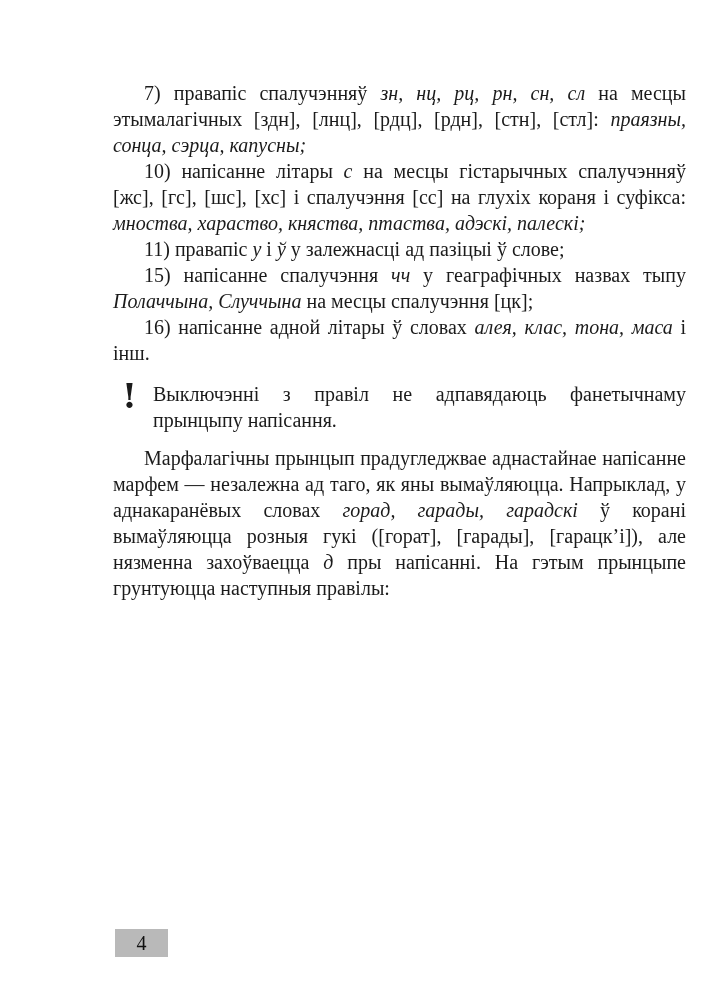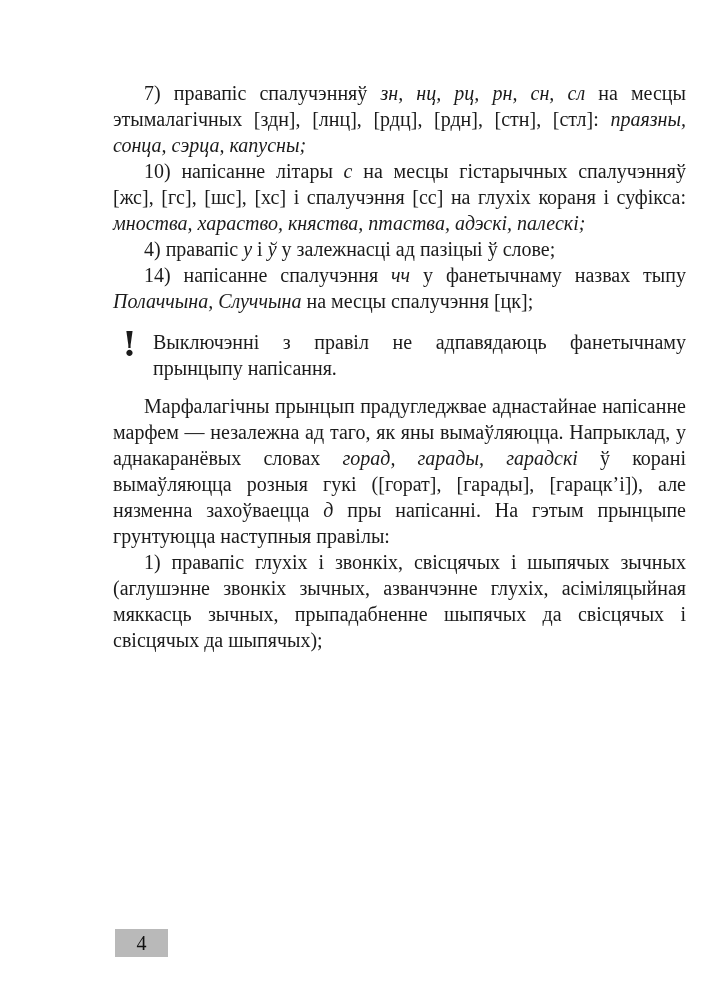--- a/index.html
+++ b/index.html
@@ -66,23 +66,23 @@
     color: #111111;
   }
 </style>
 </head>
 <body>
 
 <div class="page">
   <div class="text-content">
       <p class="list-item"><span>7) правапіс спалучэнняў </span><span class="it">зн, нц, рц, рн, сн, сл</span><span> на месцы этымалагічных [здн], [лнц], [рдц], [рдн], [стн], [стл]: </span><span class="it">праязны, сонца, сэрца, капусны;</span></p>
       <p class="list-item"><span>10) напісанне літары </span><span class="it">с</span><span> на месцы гістарычных спалучэнняў [жс], [гс], [шс], [хс] і спалучэння [сс] на глухіх кораня і суфікса: </span><span class="it">мноства, хараство, княства, птаства, адэскі, палескі;</span></p>
-      <p class="list-item"><span>4) правапіс </span><span class="it">у</span><span> і </span><span class="it">ў</span><span> у залежнасці ад пазіцыі ў слове;</span></p>
-      <p class="list-item"><span>14) напісанне спалучэння </span><span class="it">чч</span><span> у фанетычнаму назвах тыпу </span><span class="it">Полаччына, Случчына</span><span> на месцы спалучэння [цк];</span></p>
+      <p class="list-item"><span>11) правапіс </span><span class="it">у</span><span> і </span><span class="it">ў</span><span> у залежнасці ад пазіцыі ў слове;</span></p>
+      <p class="list-item"><span>15) напісанне спалучэння </span><span class="it">чч</span><span> у геаграфічных назвах тыпу </span><span class="it">Полаччына, Случчына</span><span> на месцы спалучэння [цк];</span></p>
+      <p class="list-item"><span>16) напісанне адной літары ў словах </span><span class="it">алея, клас, тона, маса</span><span> і інш.</span></p>
       <div class="note">
         <span class="note-icon">!</span>
         <p class="note-text"><span>Выключэнні з правіл не адпавядаюць фанетычнаму прынцыпу напісання.</span></p>
       </div>
       <p class="body"><span class="bd">Марфалагічны прынцып</span><span> прадугледжвае аднастайнае напісанне марфем — незалежна ад таго, як яны вымаўляюцца. Напрыклад, у аднакаранёвых словах </span><span class="it">горад, гарады, гарадскі</span><span> ў корані вымаўляюцца розныя гукі ([горат], [гарады], [гарацк’і]), але нязменна захоўваецца </span><span class="it">д</span><span> пры напісанні. На гэтым прынцыпе грунтуюцца наступныя правілы:</span></p>
-      <p class="list-item"><span>1) правапіс глухіх і звонкіх, свісцячых і шыпячых зычных (аглушэнне звонкіх зычных, азванчэнне глухіх, асіміляцыйная мяккасць зычных, прыпадабненне шыпячых да свісцячых і свісцячых да шыпячых);</span></p>
     </div>
   <div class="page-number">4</div>
 </div>
 
 </body></html>

